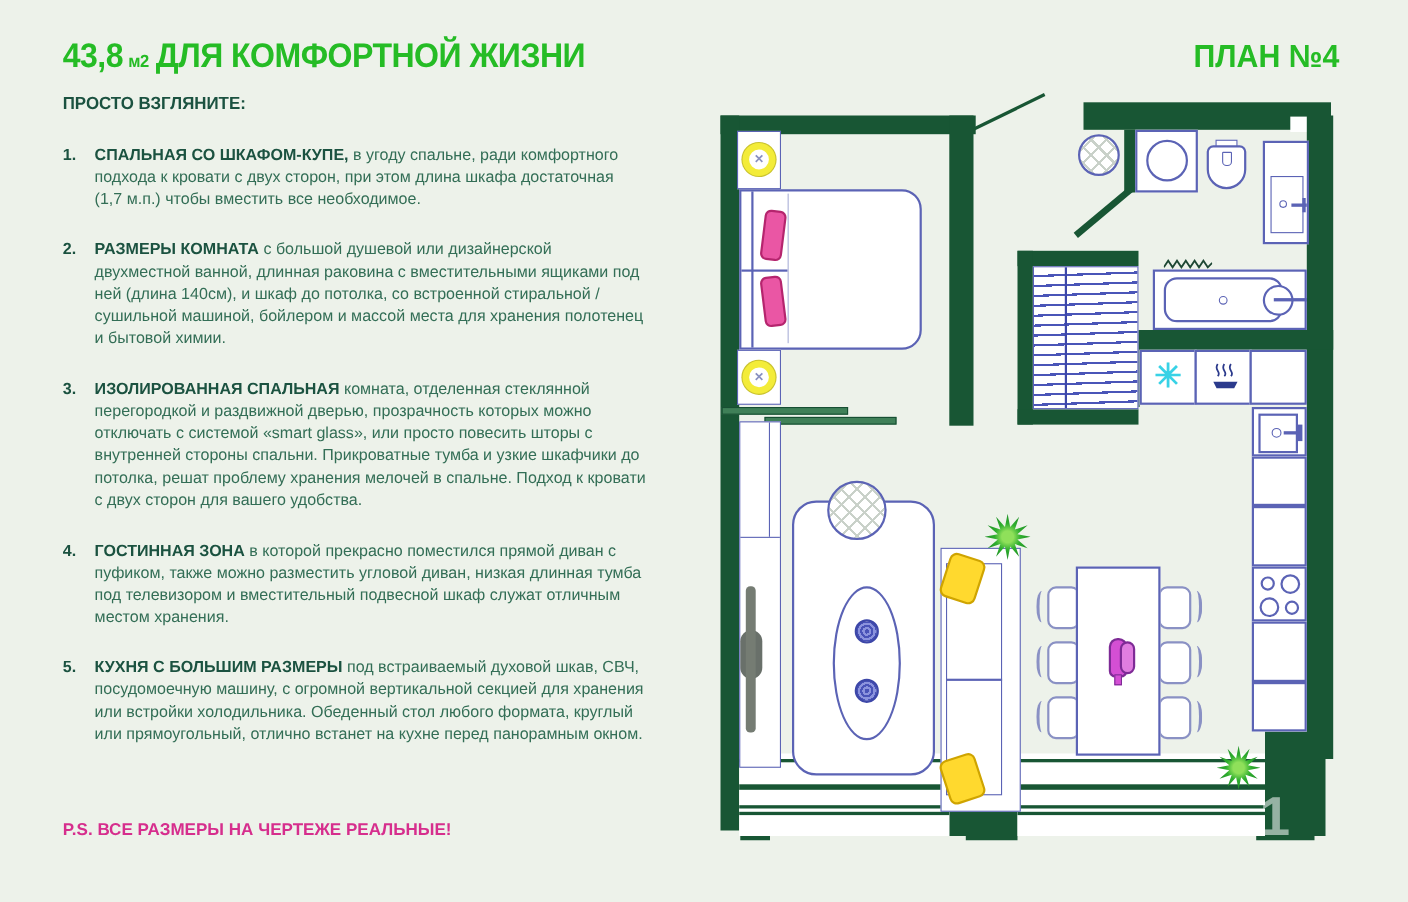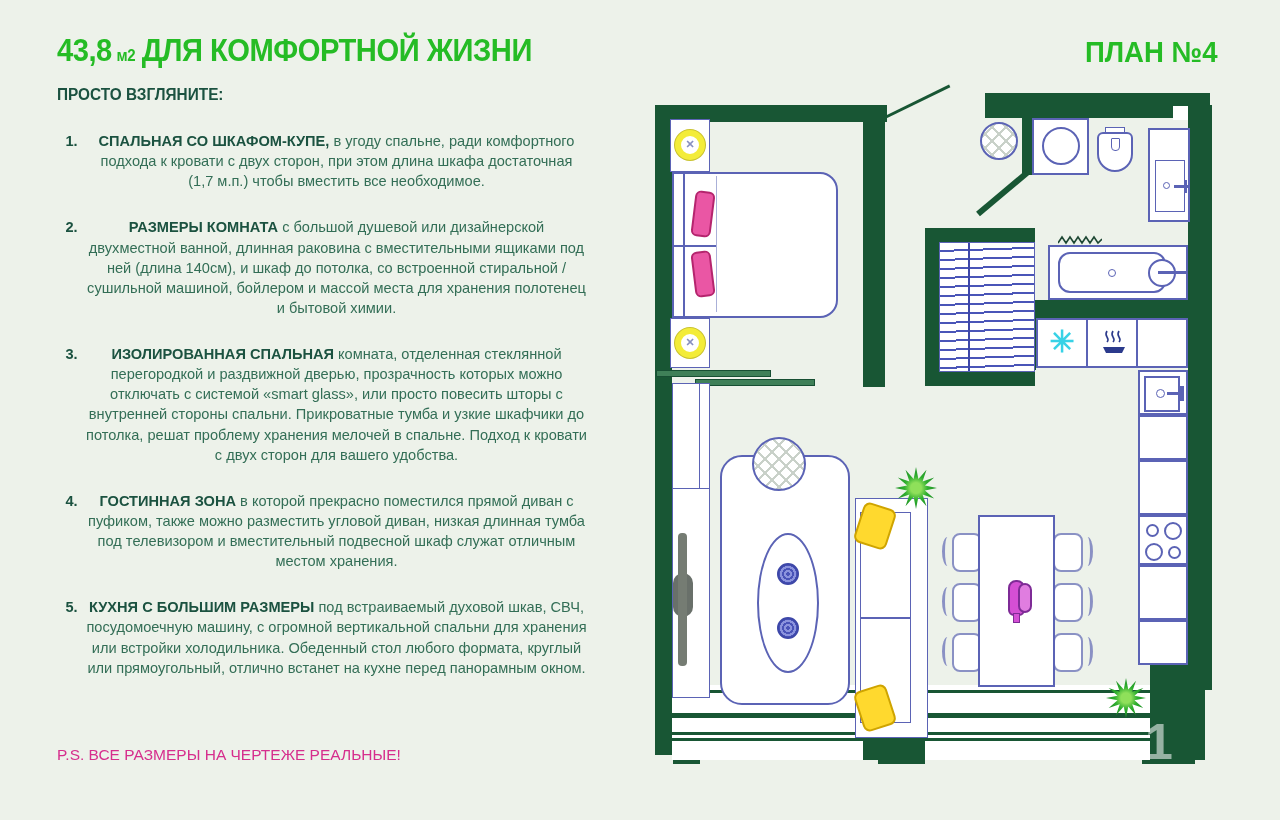--- a/index.html
+++ b/index.html
@@ -1,33 +1,33 @@
 <!DOCTYPE html>
 <html><head>
 <meta charset="utf-8">
 <style>
   html,body{margin:0;padding:0;background:#edf2ea;}
   #page{position:relative;width:1280px;height:764px;background:#edf2ea;overflow:hidden;
-        font-family:"Liberation Sans", sans-serif;text-align:center;}
+        font-family:"Liberation Sans", sans-serif;}
   .abs{position:absolute;}
   
   #title{position:absolute;left:57px;top:33px;color:#25bc25;font-weight:800;
          font-size:31px;letter-spacing:-0.5px;transform:scaleX(.94);transform-origin:left;
          white-space:nowrap;}
   #title .m2{font-size:16px;font-weight:800;margin:0 7px 0 5px;}
   #subtitle{position:absolute;left:57px;top:86px;color:#1b5240;font-weight:800;font-size:16px;
             letter-spacing:0;transform:scaleX(.96);transform-origin:left;}
   #plan-label{position:absolute;right:62px;top:36px;color:#25bc25;font-weight:800;font-size:29px;
               transform:scaleX(.95);transform-origin:right;white-space:nowrap;}
   #features{position:absolute;left:57px;top:131px;width:530px;}
   .feature{display:flex;margin-bottom:26px;color:#336e56;font-size:14.6px;line-height:1.38;}
   .feature .num{flex:0 0 29px;font-weight:800;color:#1b5240;}
   .feature .lead{font-weight:800;color:#1b5240;}
   #postscript{position:absolute;left:57px;top:746px;}
-  #ps-line1{color:#d62e8d;font-weight:400;font-size:15.5px;}
+  #ps-line1{color:#d62e8d;font-weight:700;font-size:15.5px;}
   #ps-line2{color:#d85a9f;font-size:14.5px;margin-top:5px;padding-left:21px;}
   
   #plan{position:absolute;left:640px;top:85px;width:580px;height:715px;}
   .wall{position:absolute;background:#185634;}
   .fix{position:absolute;background:#fff;border:2px solid #5b63b5;box-sizing:border-box;}
   .thinline{position:absolute;background:#5b63b5;}
   .greenbar{position:absolute;background:#3f8058;border:1px solid #174f33;box-sizing:border-box;}
   .crosshatch{background-image:
      repeating-linear-gradient(45deg, rgba(0,0,0,0) 0 8px, #c9d1c9 8px 10px),
      repeating-linear-gradient(-45deg, rgba(0,0,0,0) 0 8px, #c9d1c9 8px 10px);
@@ -91,21 +91,21 @@
       <span class="body"><b class="lead">ИЗОЛИРОВАННАЯ СПАЛЬНАЯ</b><span class="txt"> комната, отделенная стеклянной перегородкой и раздвижной дверью, прозрачность которых можно отключать с системой «smart glass», или просто повесить шторы с внутренней стороны спальни. Прикроватные тумба и узкие шкафчики до потолка, решат проблему хранения мелочей в спальне. Подход к кровати с двух сторон для вашего удобства.</span></span>
     </div>
 
     <div class="feature">
       <span class="num">4.</span>
       <span class="body"><b class="lead">ГОСТИННАЯ ЗОНА</b><span class="txt"> в которой прекрасно поместился прямой диван с пуфиком, также можно разместить угловой диван, низкая длинная тумба под телевизором и вместительный подвесной шкаф служат отличным местом хранения.</span></span>
     </div>
 
     <div class="feature">
       <span class="num">5.</span>
-      <span class="body"><b class="lead">КУХНЯ С БОЛЬШИМ РАЗМЕРЫ</b><span class="txt"> под встраиваемый духовой шкав, СВЧ, посудомоечную машину, с огромной вертикальной спальни для хранения или встройки холодильника. Обеденный стол любого формата, круглый или прямоугольный, отлично встанет на кухне перед панорамным окном.</span></span>
+      <span class="body"><b class="lead">КУХНЯ С БОЛЬШИМ РАЗМЕРЫ</b><span class="txt"> под встраиваемый духовой шкав, СВЧ, посудомоечную машину, с огромной вертикальной секцией для хранения или встройки холодильника. Обеденный стол любого формата, круглый или прямоугольный, отлично встанет на кухне перед панорамным окном.</span></span>
     </div>
   </div>
 
   <div id="postscript">
     <div id="ps-line1">P.S. ВСЕ РАЗМЕРЫ НА ЧЕРТЕЖЕ РЕАЛЬНЫЕ!</div>
   </div>
 
   <div id="plan">
 
     <div class="wall" style="left:15px;top:20px;width:232px;height:17px;"></div>

